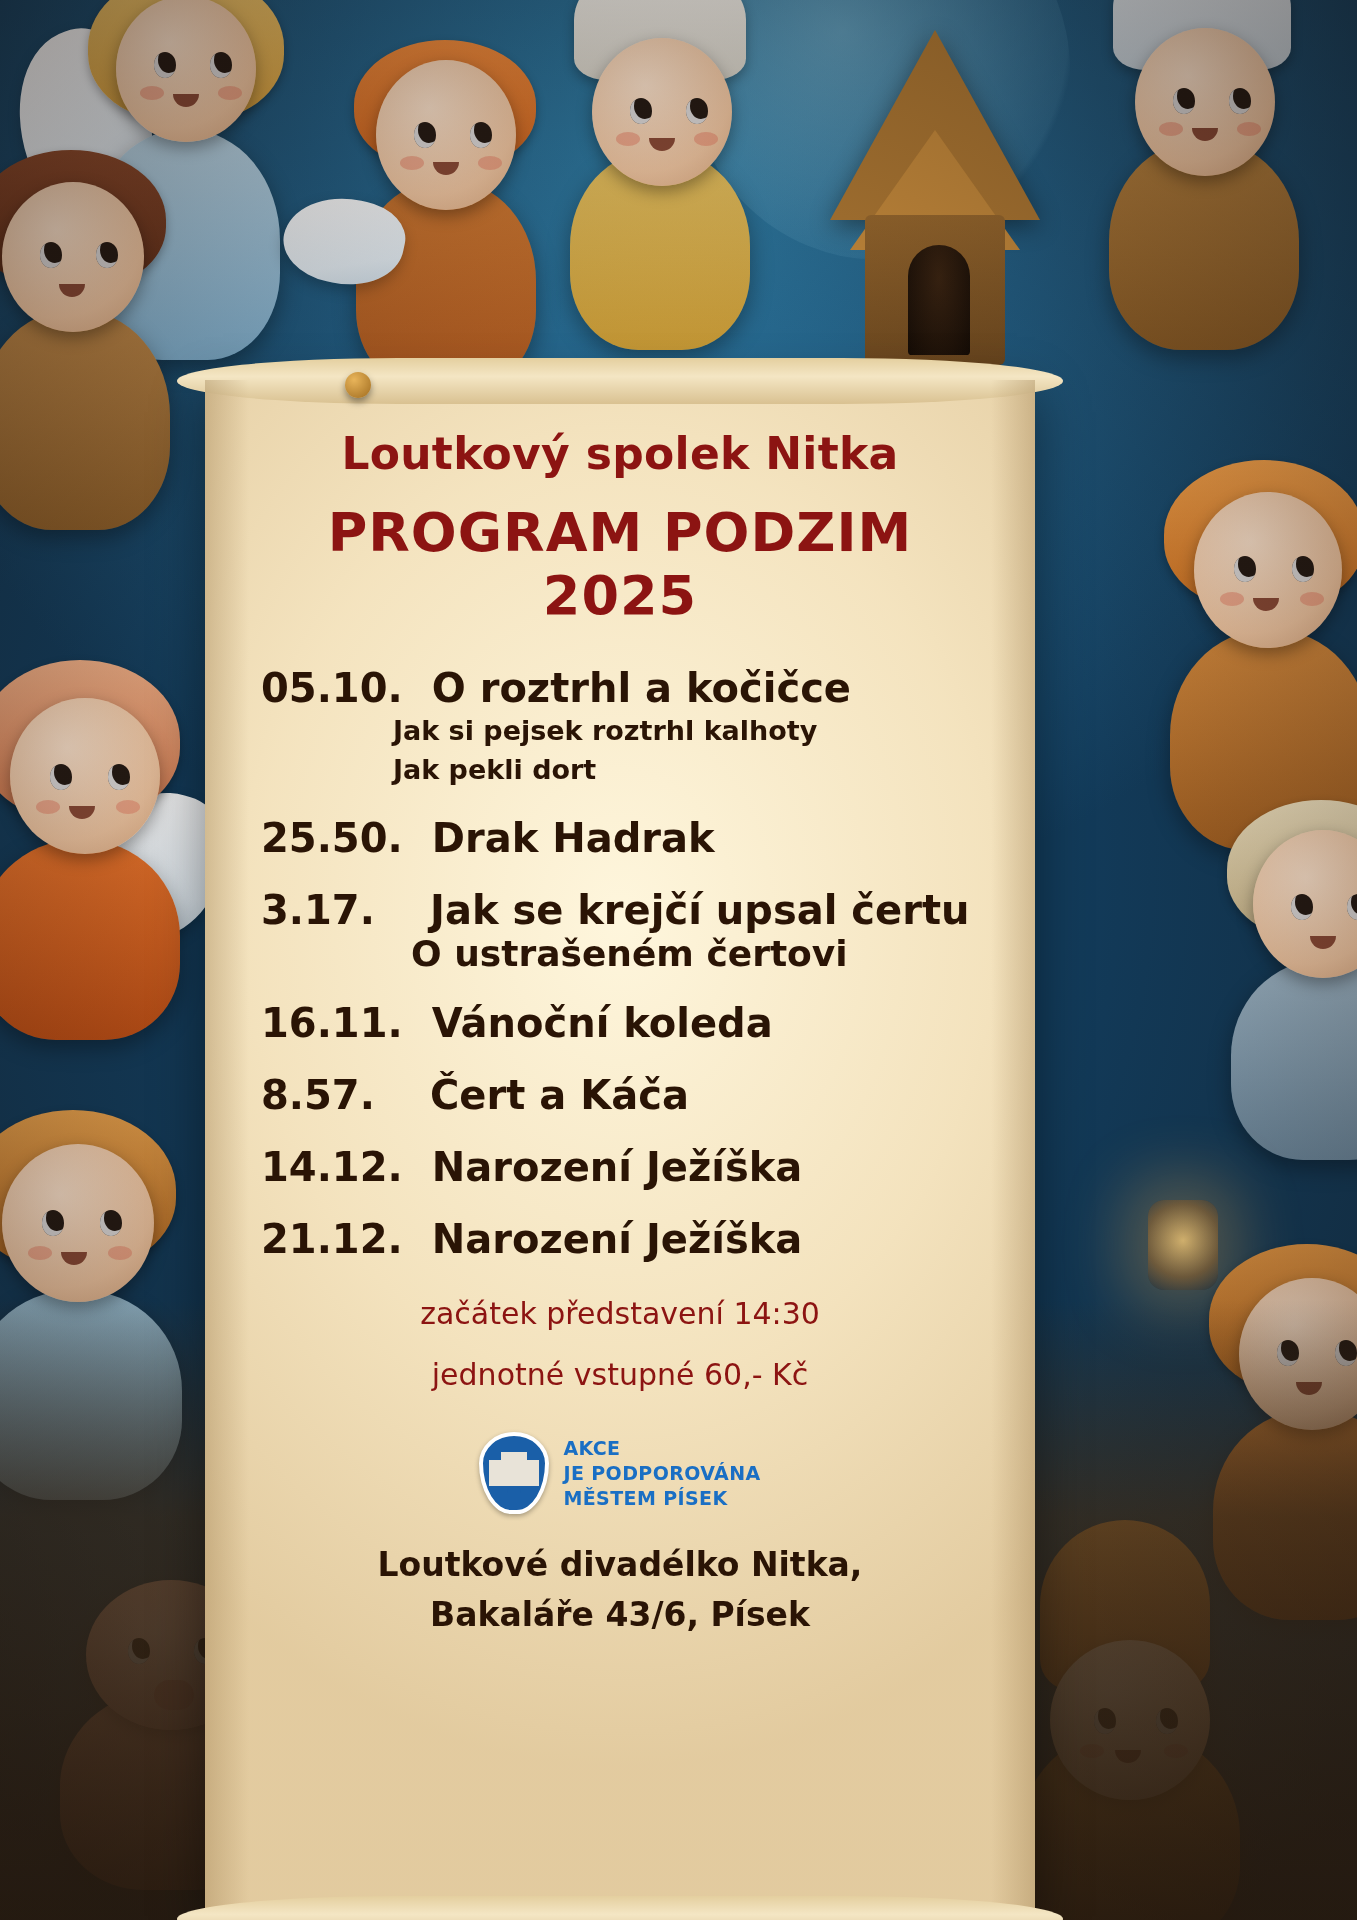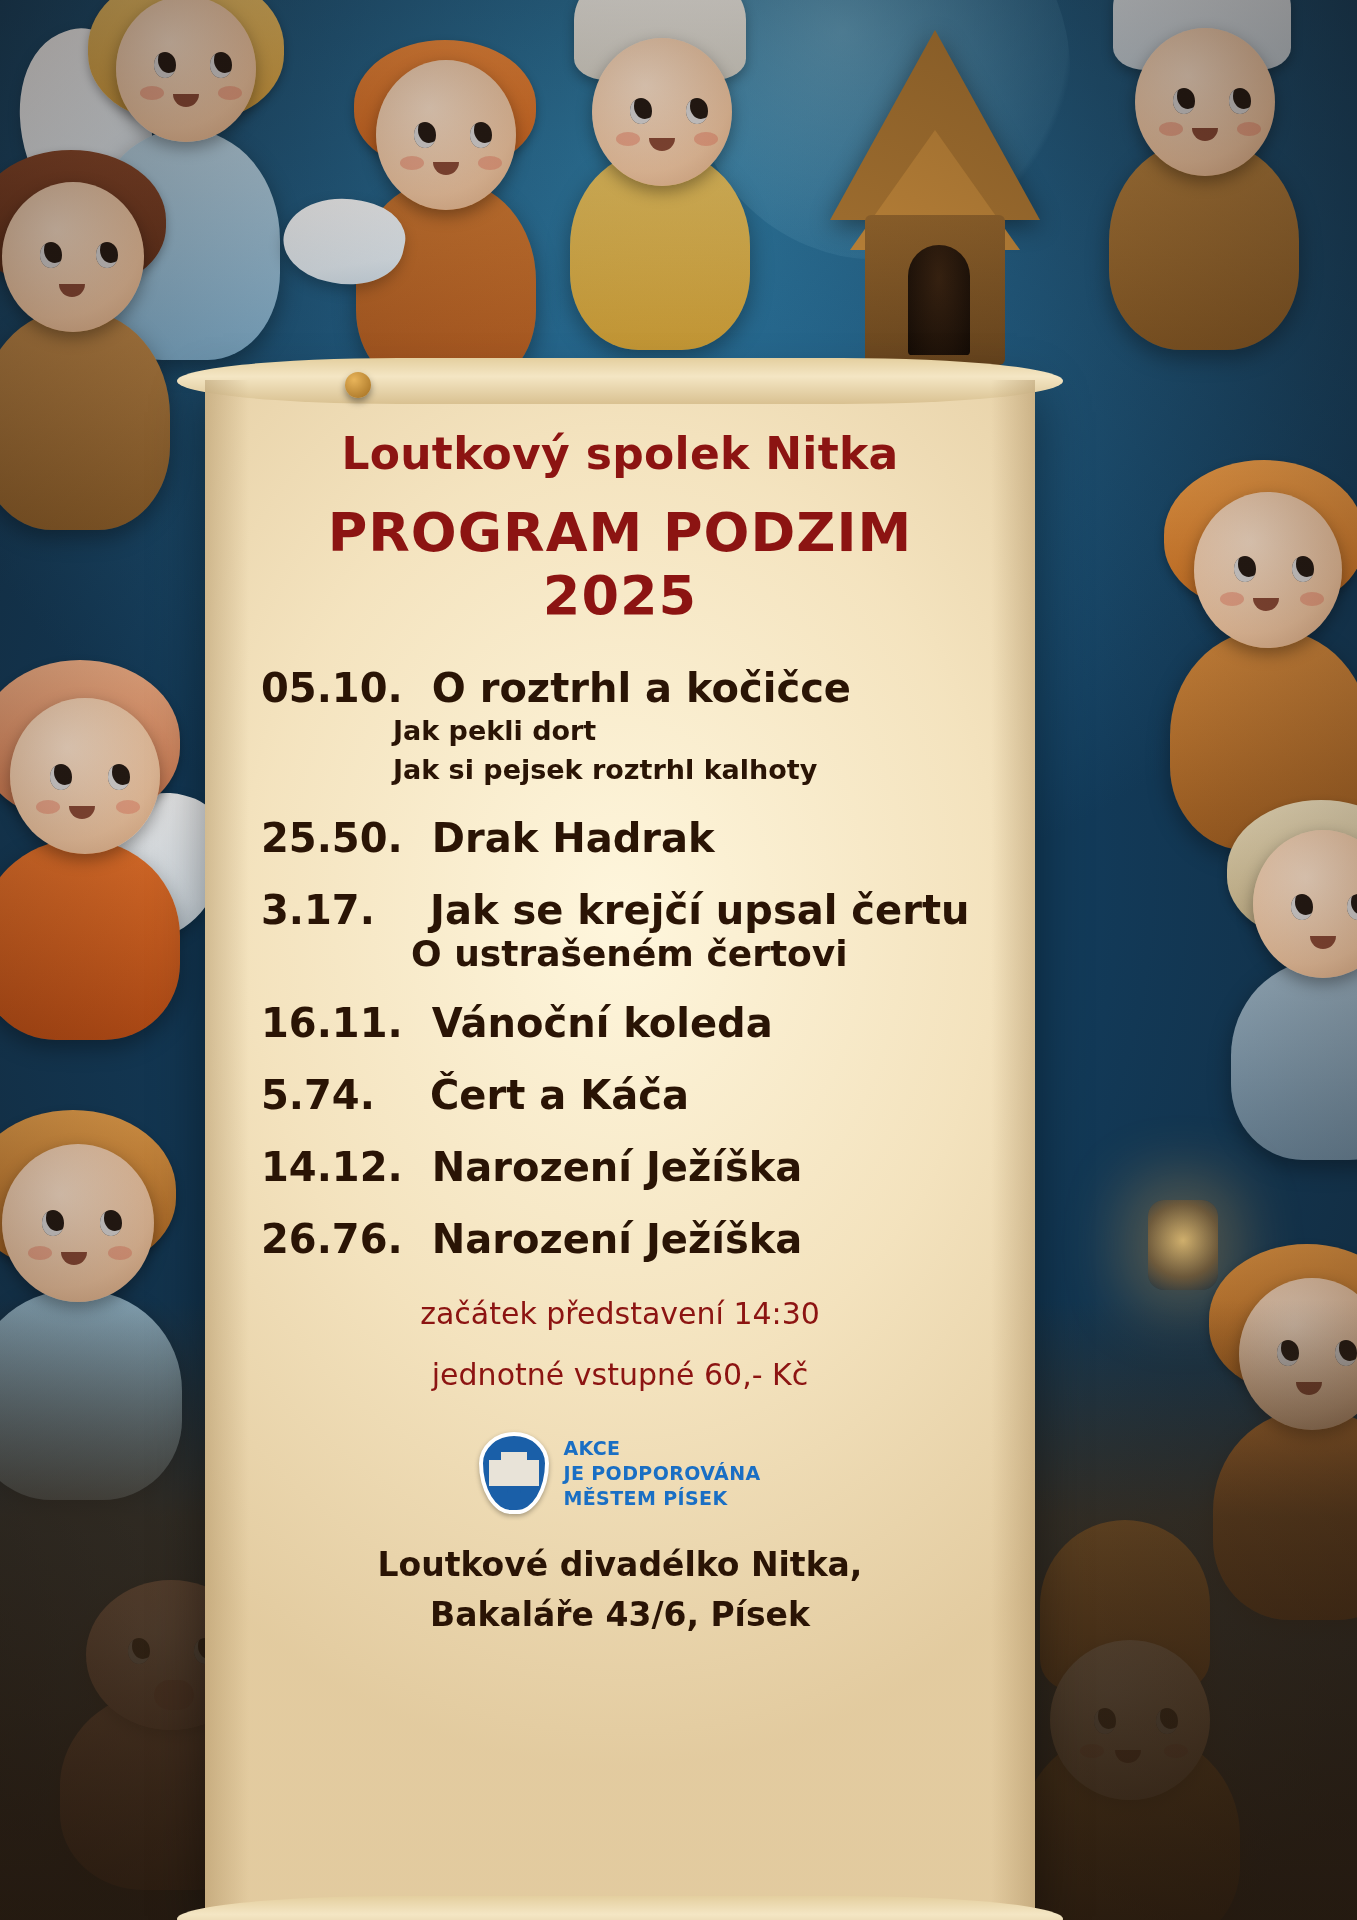--- a/index.html
+++ b/index.html
@@ -450,22 +450,22 @@
       <div class="title-1">Loutkový spolek Nitka</div>
       <div class="title-2">PROGRAM PODZIM 2025</div>
 
       <div class="program">
 
         <div class="row">
           <div class="row-main">
             <span class="row-date">05.10.</span>
             <span>O roztrhl a kočičce</span>
           </div>
+          <div class="row-sub">Jak si pejsek roztrhl kalhoty</div>
           <div class="row-sub">Jak pekli dort</div>
-          <div class="row-sub">Jak si pejsek roztrhl kalhoty</div>
         </div>
 
         <div class="row">
           <div class="row-main">
             <span class="row-date">25.50.</span>
             <span>Drak Hadrak</span>
           </div>
         </div>
 
         <div class="row">
@@ -478,35 +478,35 @@
 
         <div class="row">
           <div class="row-main">
             <span class="row-date">16.11.</span>
             <span>Vánoční koleda</span>
           </div>
         </div>
 
         <div class="row">
           <div class="row-main">
-            <span class="row-date">5.74.</span>
+            <span class="row-date">8.57.</span>
             <span>Čert a Káča</span>
           </div>
         </div>
 
         <div class="row tight">
           <div class="row-main">
             <span class="row-date">14.12.</span>
             <span>Narození Ježíška</span>
           </div>
         </div>
 
         <div class="row">
           <div class="row-main">
-            <span class="row-date">26.76.</span>
+            <span class="row-date">21.12.</span>
             <span>Narození Ježíška</span>
           </div>
         </div>
 
       </div>
 
       <div class="note">začátek představení 14:30</div>
       <div class="note">jednotné vstupné 60,- Kč</div>
 
       <div class="support">

